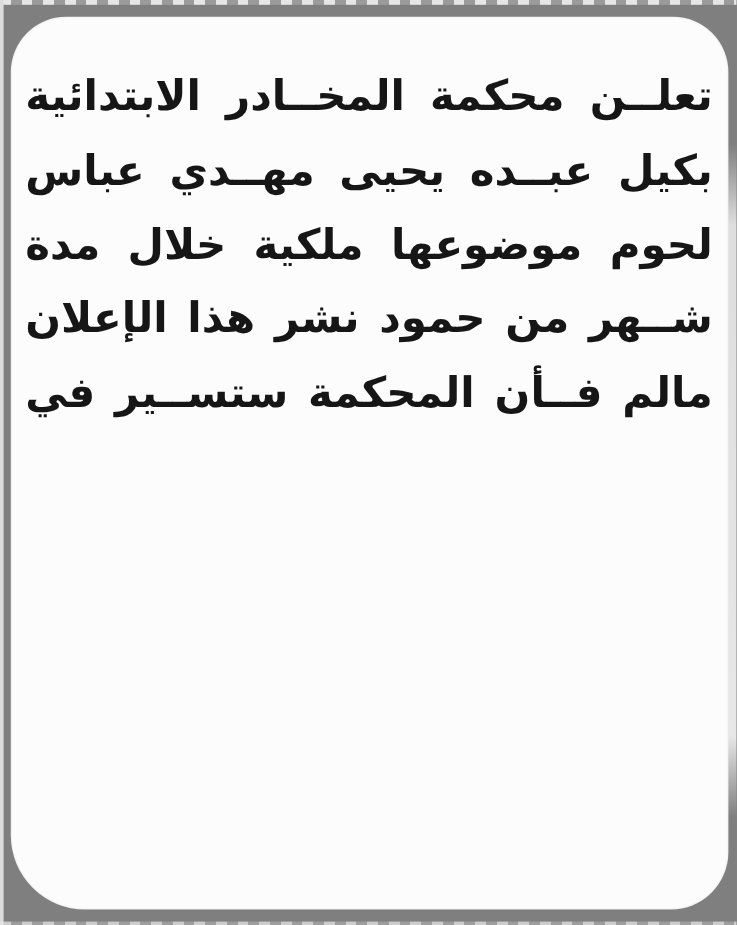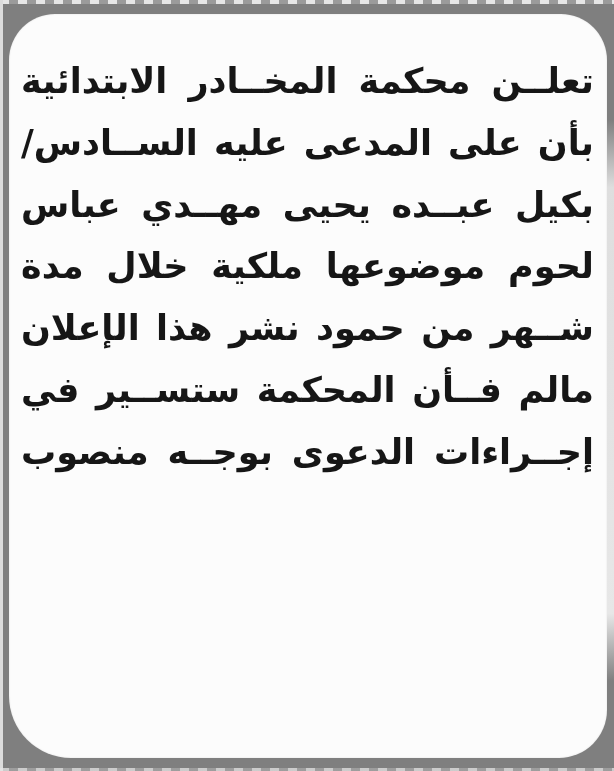--- a/index.html
+++ b/index.html
@@ -65,21 +65,19 @@
 
 <div class="page">
   <div class="edge-top"></div>
   <div class="edge-left"></div>
   <div class="edge-right"></div>
   <div class="edge-bottom"></div>
 
   <div class="card">
     <div class="notice-text" lang="ar" dir="rtl">
       <div class="line">تعلــن محكمة المخــادر الابتدائية</div>
-      <div class="line">بأن على المدعى عليه الســادس/</div>
       <div class="line">بكيل عبــده يحيى مهــدي عباس</div>
       <div class="line">لحوم موضوعها ملكية خلال مدة</div>
       <div class="line">شــهر من حمود نشر هذا الإعلان</div>
       <div class="line">مالم فــأن المحكمة ستســير في</div>
-      <div class="line">إجــراءات الدعوى بوجــه منصوب</div>
     </div>
   </div>
 </div>
 
 </body></html>

